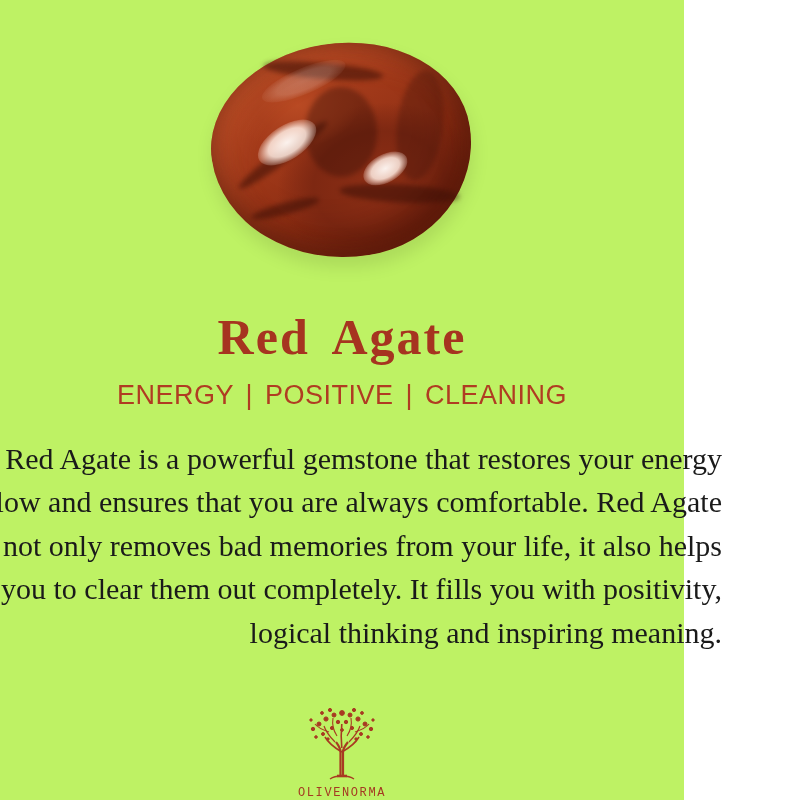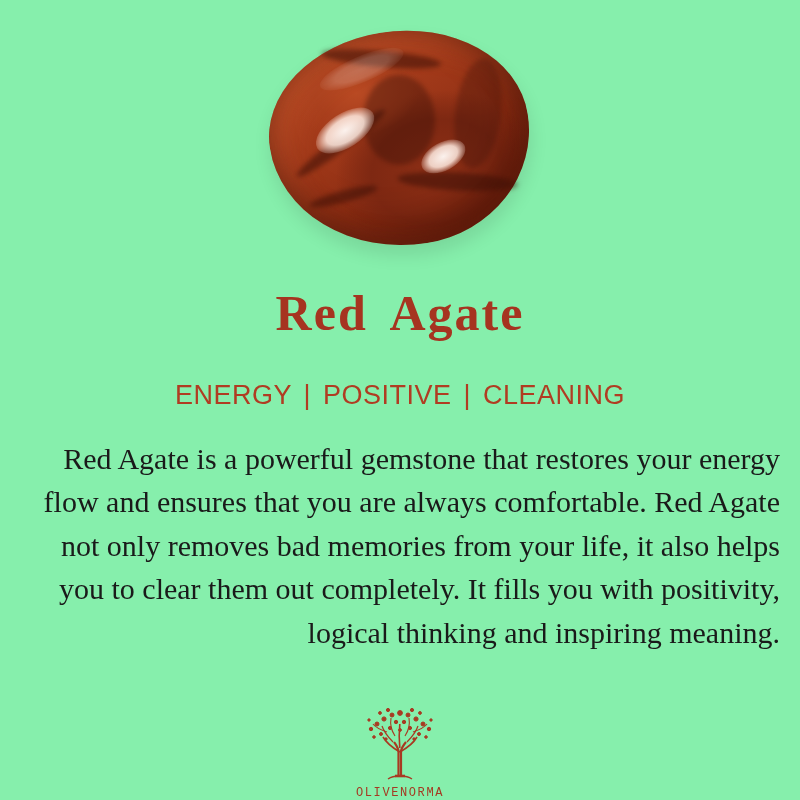--- a/index.html
+++ b/index.html
@@ -8,23 +8,23 @@
   }
   body {
     width: 800px;
     height: 800px;
     background: #ffffff;
     font-family: "Liberation Serif", serif;
     overflow: hidden;
   }
   .page {
     position: relative;
-    width: 800px;
+    width: 684px;
     height: 800px;
-    background: #86efac;
+    background: #bef264;
     display: flex;
     flex-direction: column;
     align-items: center;
   }
 
   
   .stone-area {
     width: 800px;
     height: 320px;
     position: relative;
@@ -95,21 +95,21 @@
     letter-spacing: 2px;
     margin: 6px 0 0 0;
     text-align: center;
     word-spacing: 10px;
   }
   .keywords {
     font-family: "Liberation Sans", sans-serif;
     font-size: 27px;
     color: #b03c22;
     letter-spacing: 0.5px;
-    margin-top: 38px;
+    margin-top: 14px;
     text-align: center;
     word-spacing: 4px;
   }
   .description {
     width: 760px;
     margin-top: 26px;
     text-align: right;
     font-family: "Liberation Serif", serif;
     font-size: 30px;
     line-height: 1.45;

